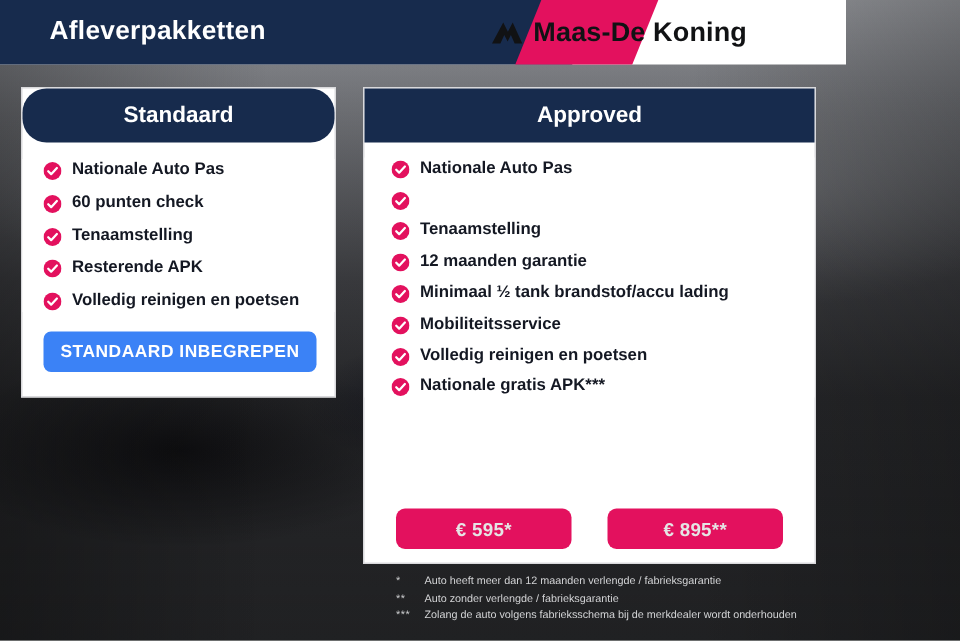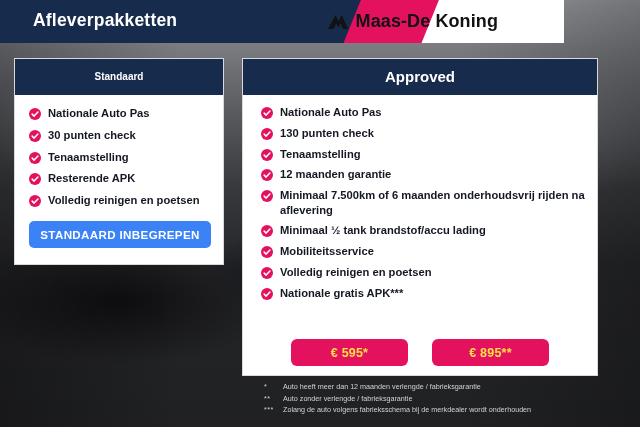--- a/index.html
+++ b/index.html
@@ -99,25 +99,25 @@
     color: #ffffff;
     text-align: center;
     font-weight: bold;
   }
   .card-body { background:#ffffff; }
 
   #card-standaard {
     left: 14px; top: 58px;
     width: 210px; height: 207px;
   }
-  #card-standaard .card-head { height: 36px; line-height: 36px; font-size: 10px; }
+  #card-standaard .card-head { height: 36px; line-height: 36px; font-size: 15px; border-radius: 16px; }
 
   #card-approved {
     left: 242px; top: 58px;
-    width: 356px; height: 318px;
+    width: 302px; height: 318px;
   }
   #card-approved .card-head { height: 36px; line-height: 36px; font-size: 15px; }
 
   ul.features { list-style: none; }
   ul.features li {
     display: flex;
     align-items: flex-start;
     gap: 7px;
     color: #141823;
     font-weight: bold;
@@ -164,21 +164,21 @@
     top: 280px;
     display: flex;
     justify-content: center;
     gap: 24px;
   }
   .price-btn {
     width: 117px; height: 27px;
     background: #e3115e;
     border: none;
     border-radius: 6px;
-    color: #fde047;
+    color: #e5e5e5;
     font-family: "Liberation Sans", sans-serif;
     font-size: 12.5px;
     font-weight: bold;
     letter-spacing: .2px;
     cursor: pointer;
   }
 
   
   #footnotes {
     position: absolute;
@@ -229,21 +229,21 @@
             <circle cx="8" cy="8" r="8" fill="#e3115e"></circle>
             <path d="M4.2 8.2 L6.8 10.8 L11.9 5.3" stroke="#ffffff" stroke-width="2" fill="none" stroke-linecap="round" stroke-linejoin="round"></path>
           </svg>
           <span class="feat-text">Nationale Auto Pas</span>
         </li>
         <li>
           <svg class="check" viewBox="0 0 16 16">
             <circle cx="8" cy="8" r="8" fill="#e3115e"></circle>
             <path d="M4.2 8.2 L6.8 10.8 L11.9 5.3" stroke="#ffffff" stroke-width="2" fill="none" stroke-linecap="round" stroke-linejoin="round"></path>
           </svg>
-          <span class="feat-text">30 punten check</span>
+          <span class="feat-text">60 punten check</span>
         </li>
         <li>
           <svg class="check" viewBox="0 0 16 16">
             <circle cx="8" cy="8" r="8" fill="#e3115e"></circle>
             <path d="M4.2 8.2 L6.8 10.8 L11.9 5.3" stroke="#ffffff" stroke-width="2" fill="none" stroke-linecap="round" stroke-linejoin="round"></path>
           </svg>
           <span class="feat-text">Tenaamstelling</span>
         </li>
         <li>
           <svg class="check" viewBox="0 0 16 16">
@@ -273,42 +273,34 @@
             <circle cx="8" cy="8" r="8" fill="#e3115e"></circle>
             <path d="M4.2 8.2 L6.8 10.8 L11.9 5.3" stroke="#ffffff" stroke-width="2" fill="none" stroke-linecap="round" stroke-linejoin="round"></path>
           </svg>
           <span class="feat-text">Nationale Auto Pas</span>
         </li>
         <li>
           <svg class="check" viewBox="0 0 16 16">
             <circle cx="8" cy="8" r="8" fill="#e3115e"></circle>
             <path d="M4.2 8.2 L6.8 10.8 L11.9 5.3" stroke="#ffffff" stroke-width="2" fill="none" stroke-linecap="round" stroke-linejoin="round"></path>
           </svg>
-          <span class="feat-text">130 punten check</span>
         </li>
         <li>
           <svg class="check" viewBox="0 0 16 16">
             <circle cx="8" cy="8" r="8" fill="#e3115e"></circle>
             <path d="M4.2 8.2 L6.8 10.8 L11.9 5.3" stroke="#ffffff" stroke-width="2" fill="none" stroke-linecap="round" stroke-linejoin="round"></path>
           </svg>
           <span class="feat-text">Tenaamstelling</span>
         </li>
         <li>
           <svg class="check" viewBox="0 0 16 16">
             <circle cx="8" cy="8" r="8" fill="#e3115e"></circle>
             <path d="M4.2 8.2 L6.8 10.8 L11.9 5.3" stroke="#ffffff" stroke-width="2" fill="none" stroke-linecap="round" stroke-linejoin="round"></path>
           </svg>
           <span class="feat-text">12 maanden garantie</span>
-        </li>
-        <li>
-          <svg class="check" viewBox="0 0 16 16">
-            <circle cx="8" cy="8" r="8" fill="#e3115e"></circle>
-            <path d="M4.2 8.2 L6.8 10.8 L11.9 5.3" stroke="#ffffff" stroke-width="2" fill="none" stroke-linecap="round" stroke-linejoin="round"></path>
-          </svg>
-          <span class="feat-text">Minimaal 7.500km of 6 maanden onderhoudsvrij rijden na aflevering</span>
         </li>
         <li>
           <svg class="check" viewBox="0 0 16 16">
             <circle cx="8" cy="8" r="8" fill="#e3115e"></circle>
             <path d="M4.2 8.2 L6.8 10.8 L11.9 5.3" stroke="#ffffff" stroke-width="2" fill="none" stroke-linecap="round" stroke-linejoin="round"></path>
           </svg>
           <span class="feat-text">Minimaal ½ tank brandstof/accu lading</span>
         </li>
         <li>
           <svg class="check" viewBox="0 0 16 16">

